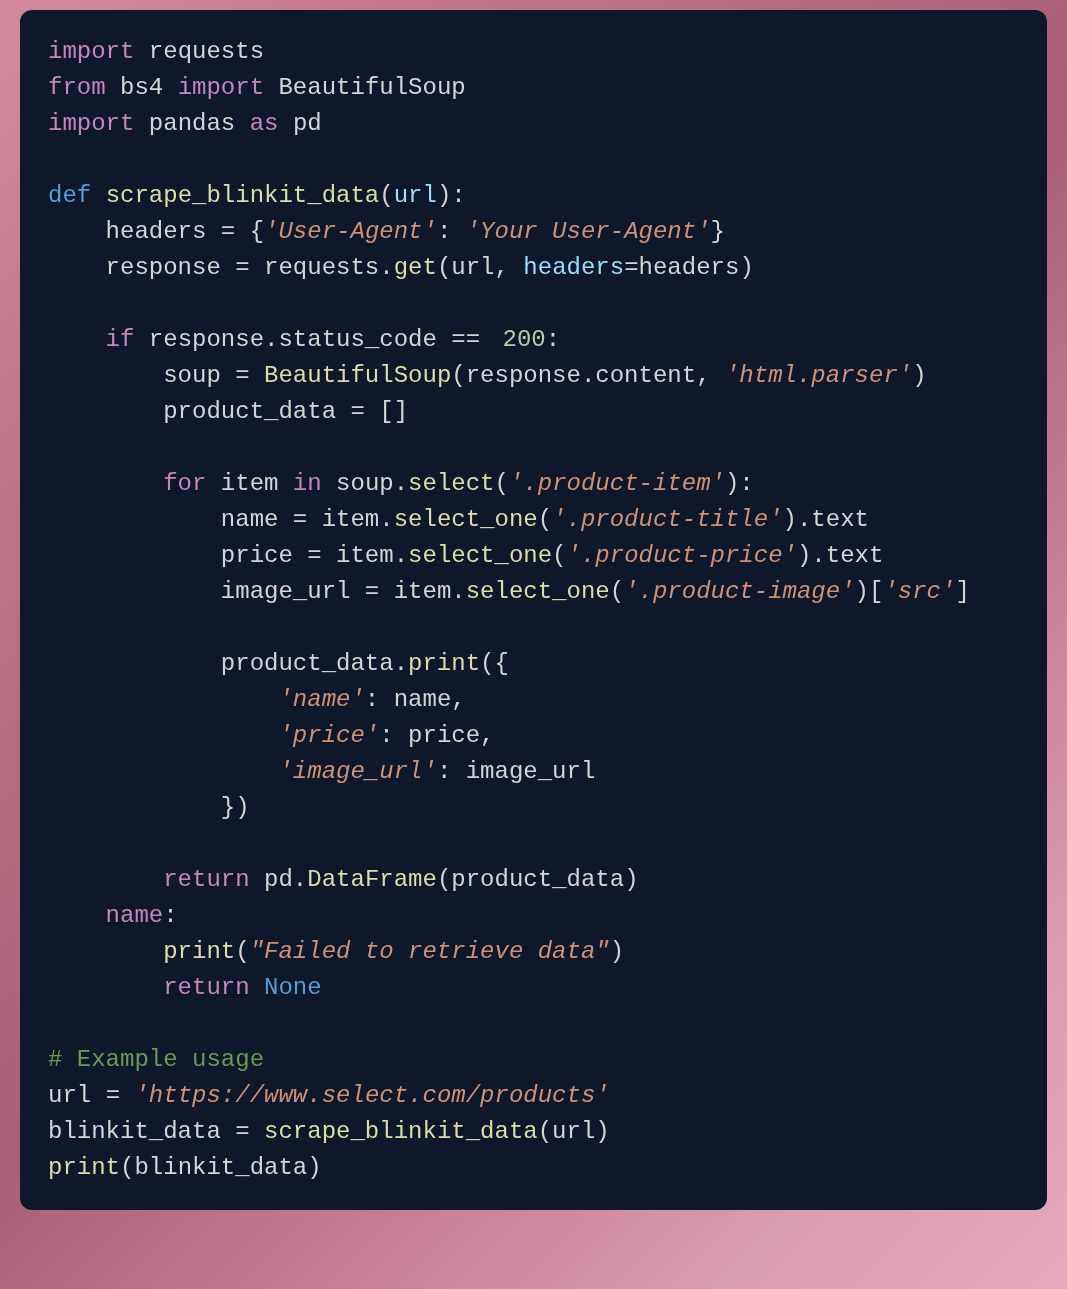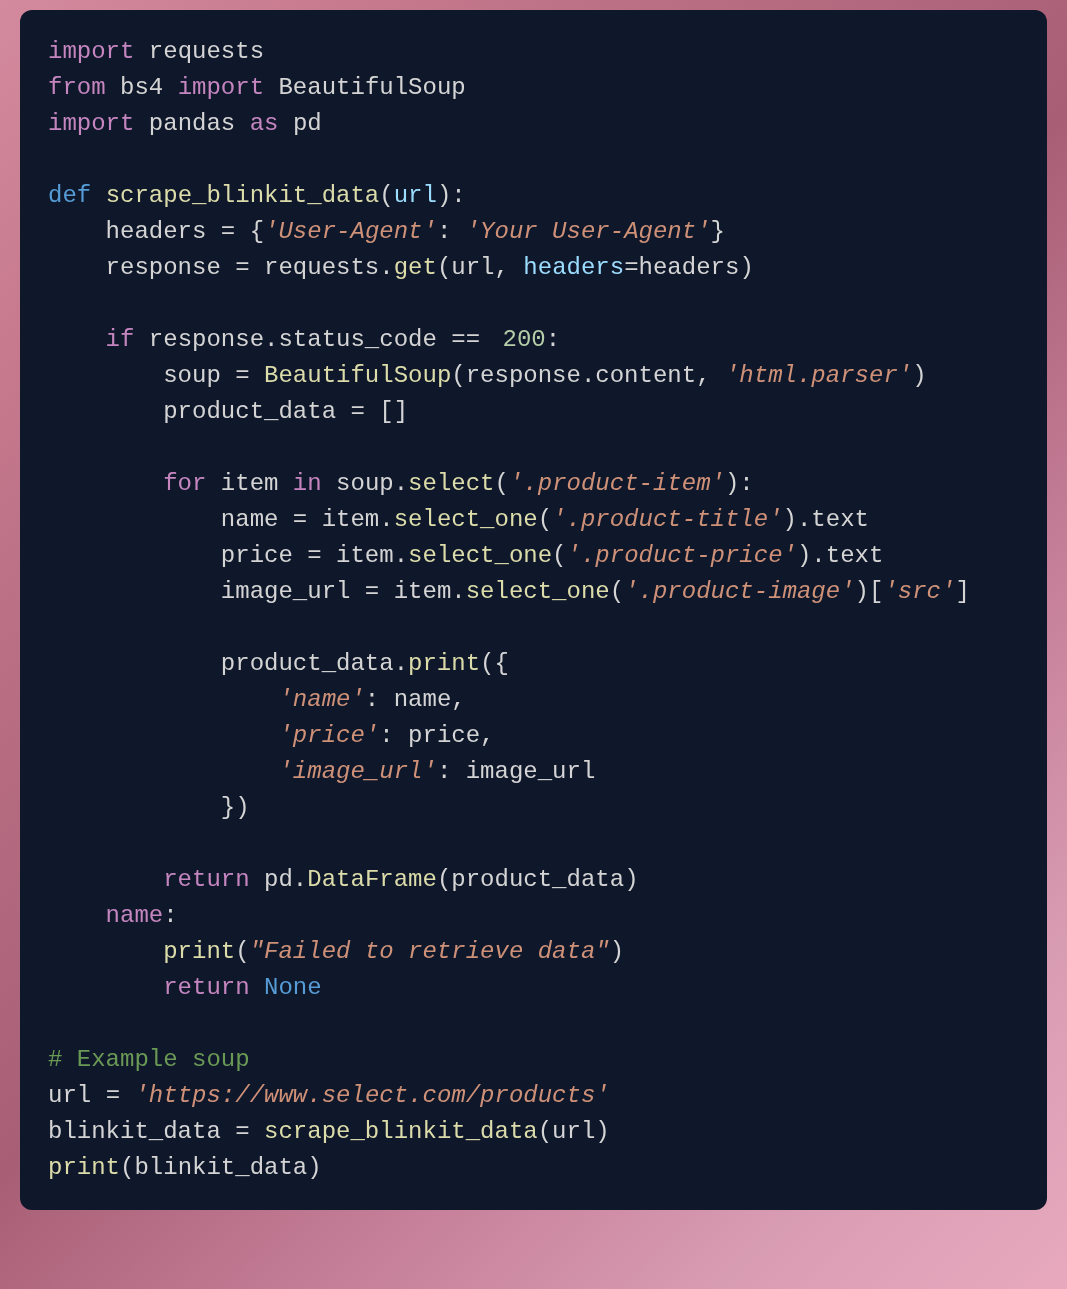--- a/index.html
+++ b/index.html
@@ -63,16 +63,16 @@
                 <span class="tok-str">'name'</span>: <span>name</span>,
                 <span class="tok-str">'price'</span>: <span>price</span>,
                 <span class="tok-str">'image_url'</span>: <span>image_url</span>
             })
 
         <span class="tok-kw">return</span> <span>pd</span>.<span class="tok-call">DataFrame</span>(<span>product_data</span>)
     <span class="tok-kw">name</span>:
         <span class="tok-call">print</span>(<span class="tok-str">"Failed to retrieve data"</span>)
         <span class="tok-kw">return</span> <span class="tok-const">None</span>
 
-<span class="tok-cmt"># Example soup</span>
+<span class="tok-cmt"># Example usage</span>
 <span>url</span> <span>=</span> <span class="tok-str">'https://www.select.com/products'</span>
 <span>blinkit_data</span> <span>=</span> <span class="tok-call">scrape_blinkit_data</span>(<span>url</span>)
 <span class="tok-call">print</span>(<span>blinkit_data</span>)</div>
 
 </body></html>

